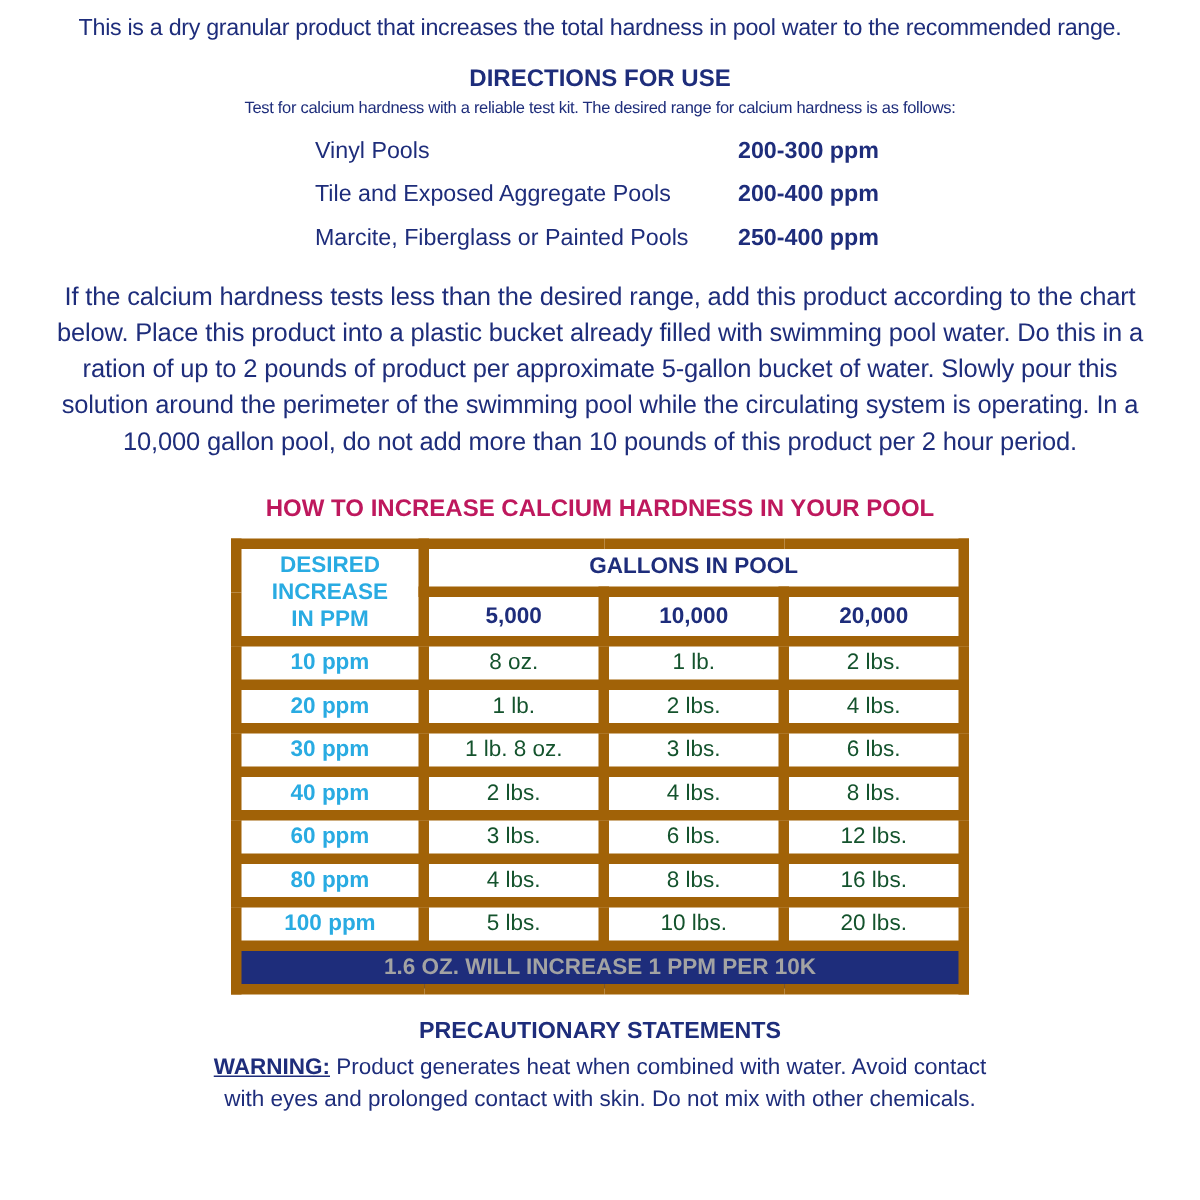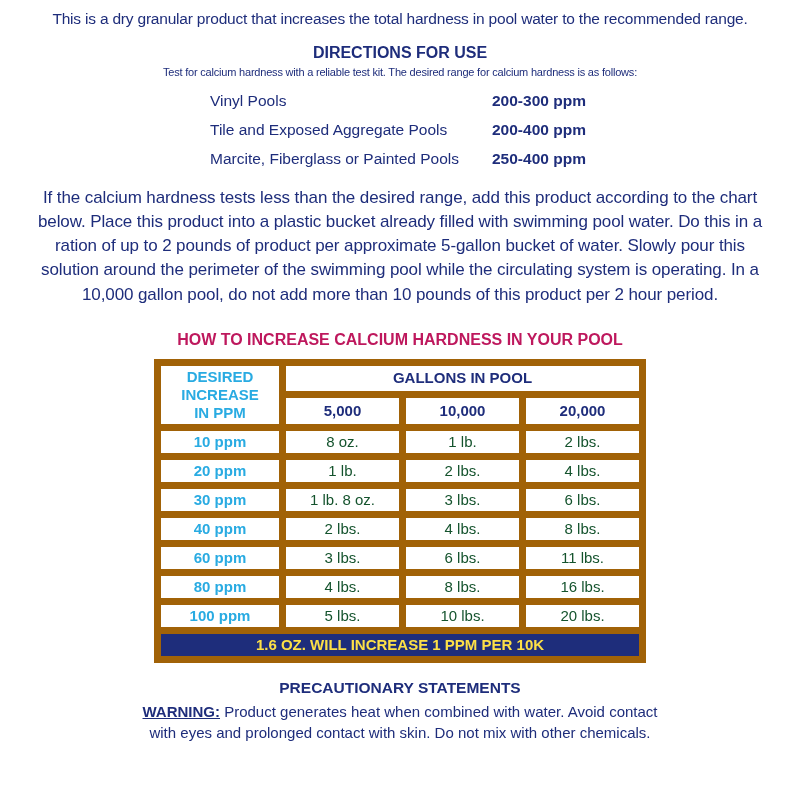--- a/index.html
+++ b/index.html
@@ -72,21 +72,21 @@
     vertical-align:top;
     padding:4px 6px;
     white-space:pre-line;
     line-height:1.15;
   }
   td.colhead { font-weight:bold; color:#1e2d7b; }
   td.ppm { color:#29abe2; font-weight:bold; }
   td.val { color:#14532d; }
   td.tfooter {
     background:#1e2d7b;
-    color:#fde047;
+    color:#a3a3a3;
     font-weight:bold;
     font-size:13.5px;
     padding:3px 4px;
   }
   col.c0 { width:125px; }
   col.c1, col.c2, col.c3 { width:120px; }
 
   .precaution-h {
     text-align:center;
     font-size:15.5px;
@@ -173,21 +173,21 @@
       <tr>
         <td class="ppm">40 ppm</td>
         <td class="val">2 lbs.</td>
         <td class="val">4 lbs.</td>
         <td class="val">8 lbs.</td>
       </tr>
       <tr>
         <td class="ppm">60 ppm</td>
         <td class="val">3 lbs.</td>
         <td class="val">6 lbs.</td>
-        <td class="val">11 lbs.</td>
+        <td class="val">12 lbs.</td>
       </tr>
       <tr>
         <td class="ppm">80 ppm</td>
         <td class="val">4 lbs.</td>
         <td class="val">8 lbs.</td>
         <td class="val">16 lbs.</td>
       </tr>
       <tr>
         <td class="ppm">100 ppm</td>
         <td class="val">5 lbs.</td>

